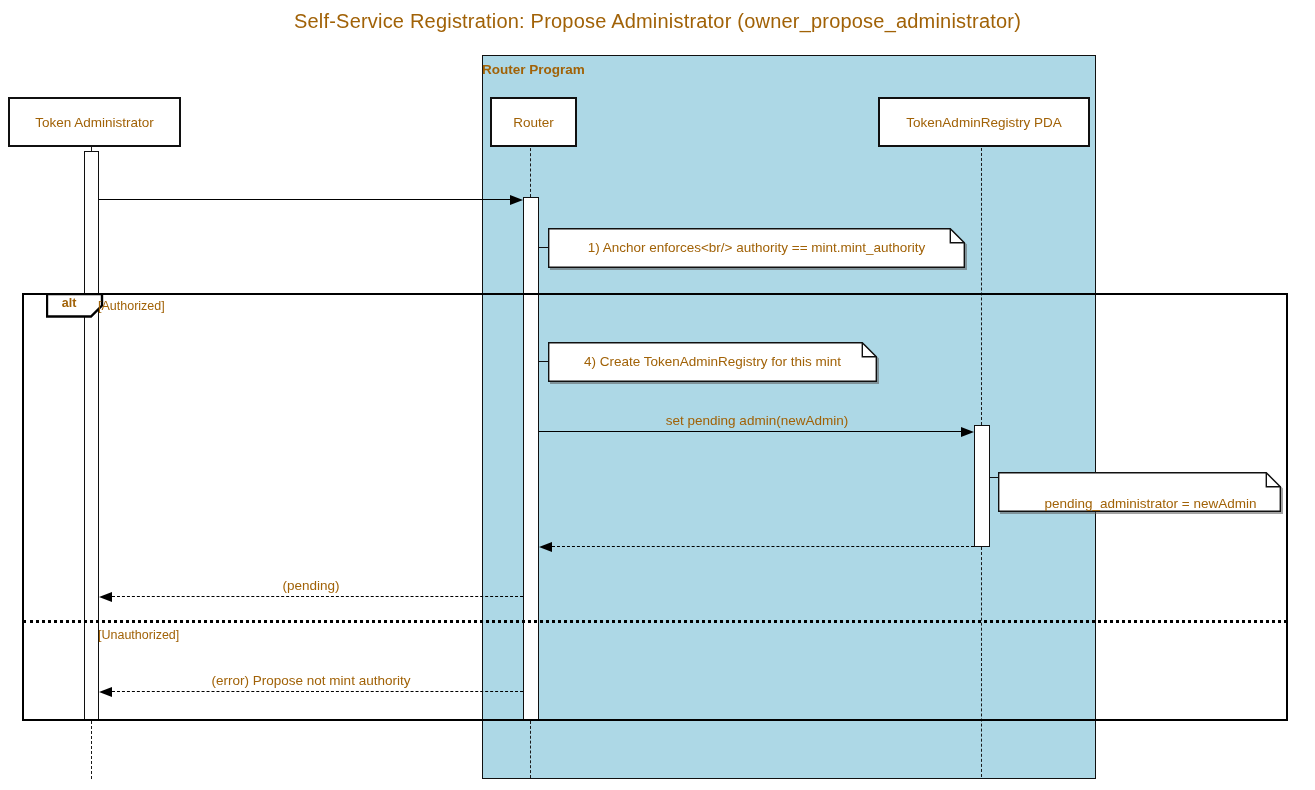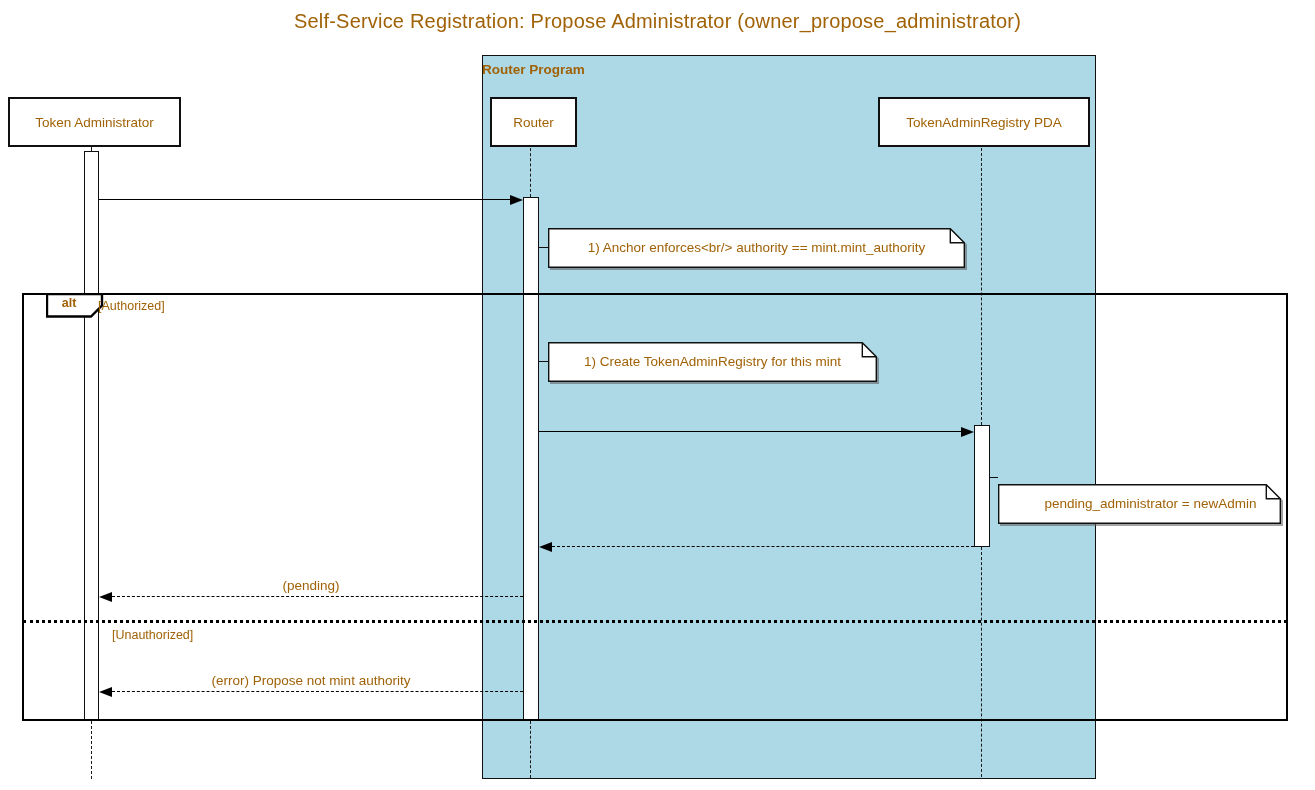--- a/index.html
+++ b/index.html
@@ -64,21 +64,21 @@
 
   <div class="abs alt-frame"></div>
   <div class="abs divider"></div>
   <div class="abs alt-op-box">
     <svg width="58" height="25" viewBox="0 0 58 25">
       <path d="M1,1 H56 V12.5 L45,23.5 H1 Z" fill="#ffffff" stroke="#000" stroke-width="2.4"></path>
     </svg>
     <span class="alt-op-text">alt</span>
   </div>
   <div class="abs alt-section-label" style="left:98px; top:299px;">[Authorized]</div>
-  <div class="abs alt-section-label" style="left:112px; top:628px;">[Unauthorized]</div>
+  <div class="abs alt-section-label" style="left:98px; top:628px;">[Unauthorized]</div>
 
   <div class="abs activation" style="left:84px; top:151px; width:15px; height:570px;"></div>
   <div class="abs activation" style="left:523px; top:197px; width:16px; height:524px;"></div>
   <div class="abs activation" style="left:974px; top:425px; width:16px; height:122px;"></div>
 
   <div class="abs line-solid" style="left:99px; top:199px; width:412px;"></div>
   <div class="abs arr-r" style="left:510px; top:194.5px;"></div>
 
   <div class="abs connector" style="left:538px; top:247px; width:10px;"></div>
   <div class="abs note" style="left:548px; top:228px; width:417px; height:40px;">
@@ -88,28 +88,29 @@
     </svg>
     <span>1) Anchor enforces&lt;br/&gt; authority == mint.mint_authority</span>
   </div>
 
   <div class="abs connector" style="left:538px; top:361px; width:10px;"></div>
   <div class="abs note" style="left:548px; top:342px; width:329px; height:40px;">
     <svg width="329" height="40" viewBox="0 0 329 40">
       <path d="M0.7,0.7 L314.3,0.7 L328.3,14.7 L328.3,39.3 L0.7,39.3 Z" fill="#ffffff" stroke="#101010" stroke-width="1.4"></path>
       <path d="M314.3,0.7 L314.3,14.7 L328.3,14.7" fill="none" stroke="#101010" stroke-width="1.4"></path>
     </svg>
-    <span>1) Create TokenAdminRegistry for this mint</span>
+    <span>4) Create TokenAdminRegistry for this mint</span>
   </div>
 
+  <div class="abs msg-label" style="left:540px; top:413px; width:434px;">set pending admin(newAdmin)</div>
   <div class="abs line-solid" style="left:539px; top:431px; width:422px;"></div>
   <div class="abs arr-r" style="left:961px; top:426.5px;"></div>
 
   <div class="abs connector" style="left:990px; top:477px; width:8px;"></div>
-  <div class="abs note" style="left:998px; top:484px; width:305px; height:40px;">
+  <div class="abs note" style="left:998px; top:472px; width:305px; height:40px;align-items:flex-end;">
     <svg width="283" height="40" viewBox="0 0 283 40">
       <path d="M0.7,0.7 L268.3,0.7 L282.3,14.7 L282.3,39.3 L0.7,39.3 Z" fill="#ffffff" stroke="#101010" stroke-width="1.4"></path>
       <path d="M268.3,0.7 L268.3,14.7 L282.3,14.7" fill="none" stroke="#101010" stroke-width="1.4"></path>
     </svg>
     <span>pending_administrator = newAdmin</span>
   </div>
 
   <div class="abs line-dashed" style="left:552px; top:546px; width:422px;"></div>
   <div class="abs arr-l" style="left:539px; top:541.5px;"></div>
 

